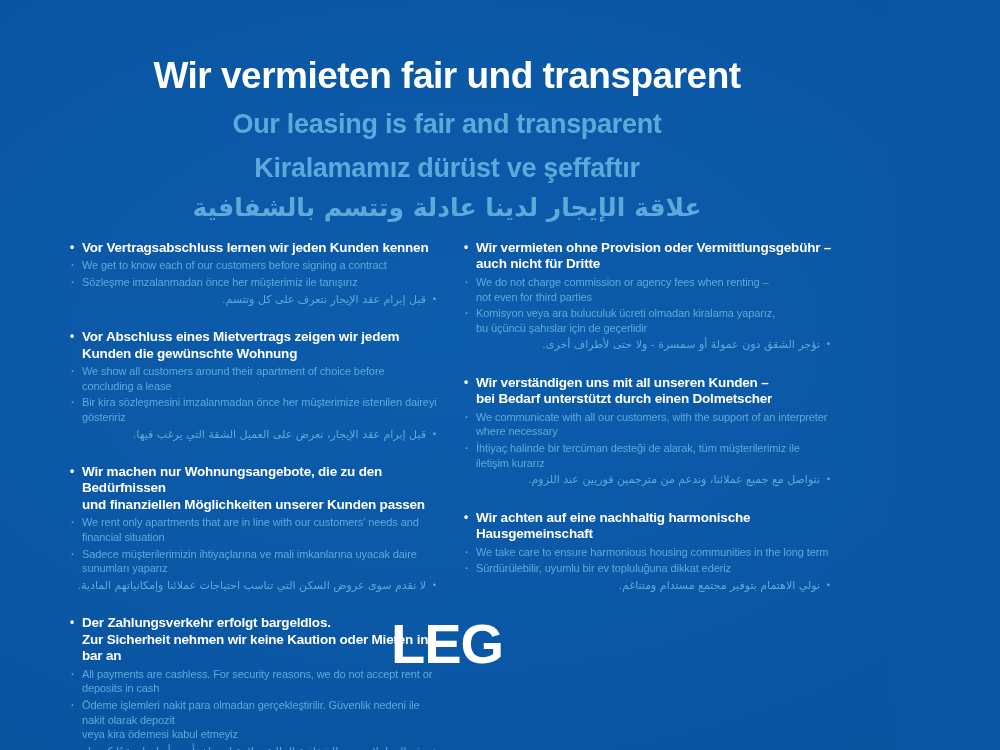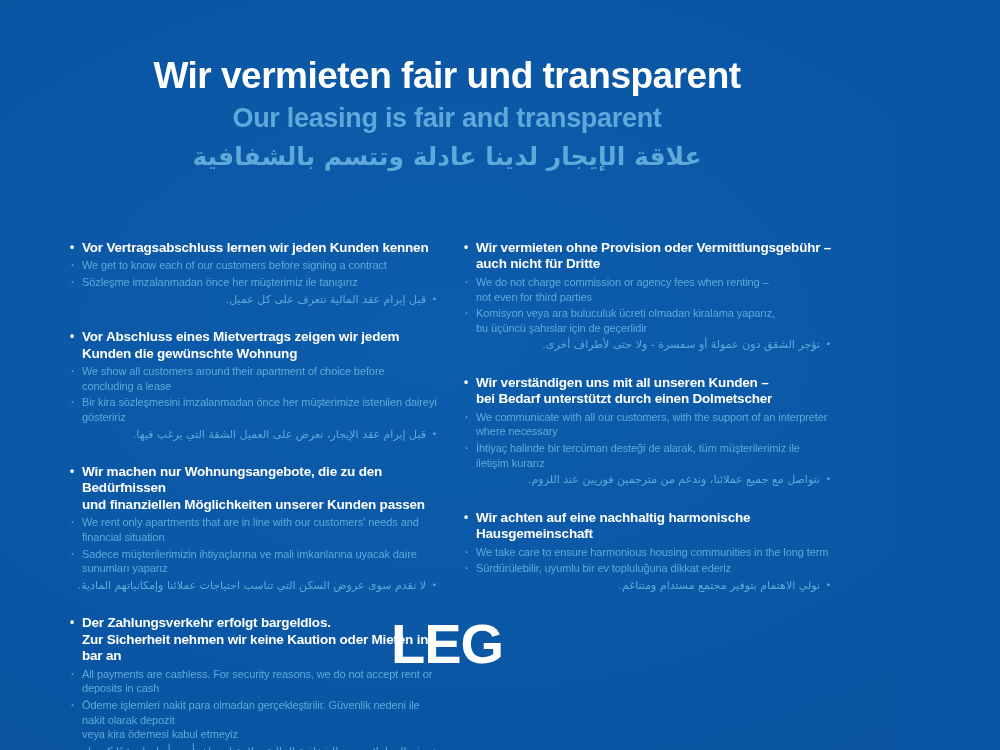--- a/index.html
+++ b/index.html
@@ -15,21 +15,21 @@
   .poster{
     position:relative;width:894px;height:750px;
     background:radial-gradient(ellipse 120% 90% at 50% 45%, #0c5dac 0%, #0a56a4 55%, #084f99 100%);
   }
   
   .header{position:absolute;top:56px;left:0;right:0;text-align:center;}
   .title{
     color:var(--white);font-size:37px;font-weight:bold;letter-spacing:-0.5px;line-height:1.1;
   }
   .sub-line{
-    color:var(--lb);font-weight:bold;font-size:27px;line-height:1.25;margin-top:5px;letter-spacing:-0.3px;
+    color:var(--lb);font-weight:bold;font-size:27px;line-height:1.25;margin-top:11px;letter-spacing:-0.3px;
   }
   .sub-line.ar-text{
     font-size:25px;direction:rtl;font-family:"DejaVu Sans","Liberation Sans",sans-serif;margin-top:6px;
   }
   
   .columns{position:absolute;top:240px;left:70px;right:62px;display:flex;gap:26px;}
   .col{flex:1;}
   .item{margin-bottom:22px;}
   .de{
     color:var(--white);font-weight:bold;font-size:13.5px;line-height:1.22;letter-spacing:-0.2px;
@@ -55,32 +55,33 @@
   }
 </style>
 </head>
 <body>
 
 <div class="poster">
 
   <div class="header">
     <div class="title">Wir vermieten fair und transparent</div>
     <div class="sub-line">Our leasing is fair and transparent</div>
+    <div class="sub-line">Kiralamamız dürüst ve şeffaftır</div>
     <div class="sub-line ar-text">علاقة الإيجار لدينا عادلة وتتسم بالشفافية</div>
   </div>
 
   <div class="columns">
 
     <div class="col">
 
       <div class="item">
         <div class="de">Vor Vertragsabschluss lernen wir jeden Kunden kennen</div>
         <div class="sub">We get to know each of our customers before signing a contract</div>
         <div class="sub">Sözleşme imzalanmadan önce her müşterimiz ile tanışırız</div>
-        <div class="ar">قبل إبرام عقد المالية نتعرف على كل عميل.</div>
+        <div class="ar">قبل إبرام عقد الإيجار نتعرف على كل وتتسم.</div>
       </div>
 
       <div class="item">
         <div class="de">Vor Abschluss eines Mietvertrags zeigen wir jedem
 Kunden die gewünschte Wohnung</div>
         <div class="sub">We show all customers around their apartment of choice before concluding a lease</div>
         <div class="sub">Bir kira sözleşmesini imzalanmadan önce her müşterimize istenilen daireyi gösteririz</div>
         <div class="ar">قبل إبرام عقد الإيجار، نعرض على العميل الشقة التي يرغب فيها.</div>
       </div>
 

